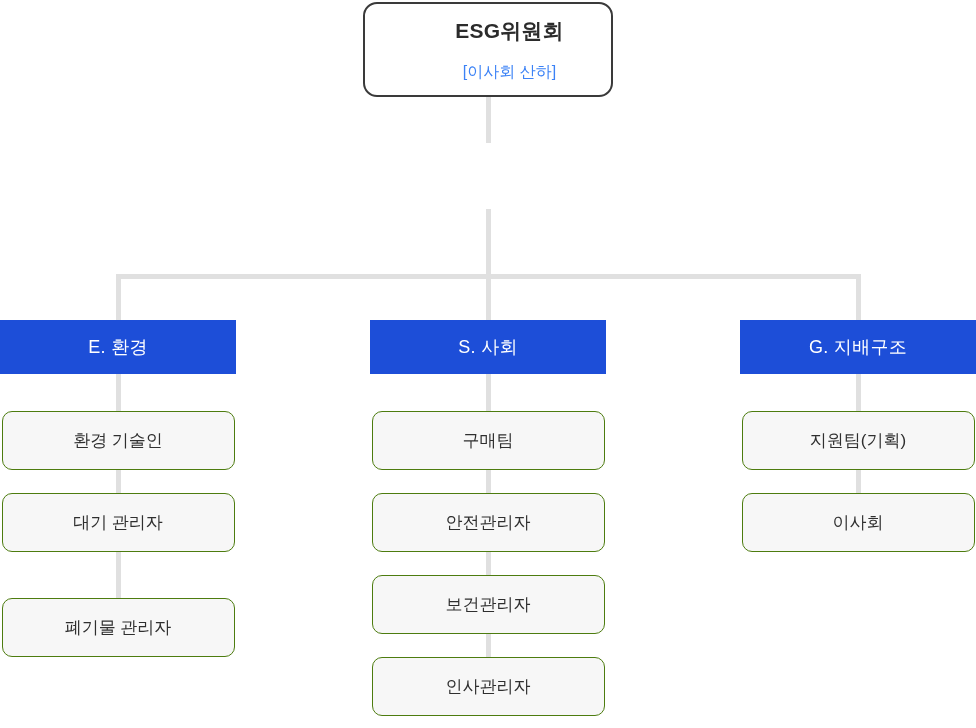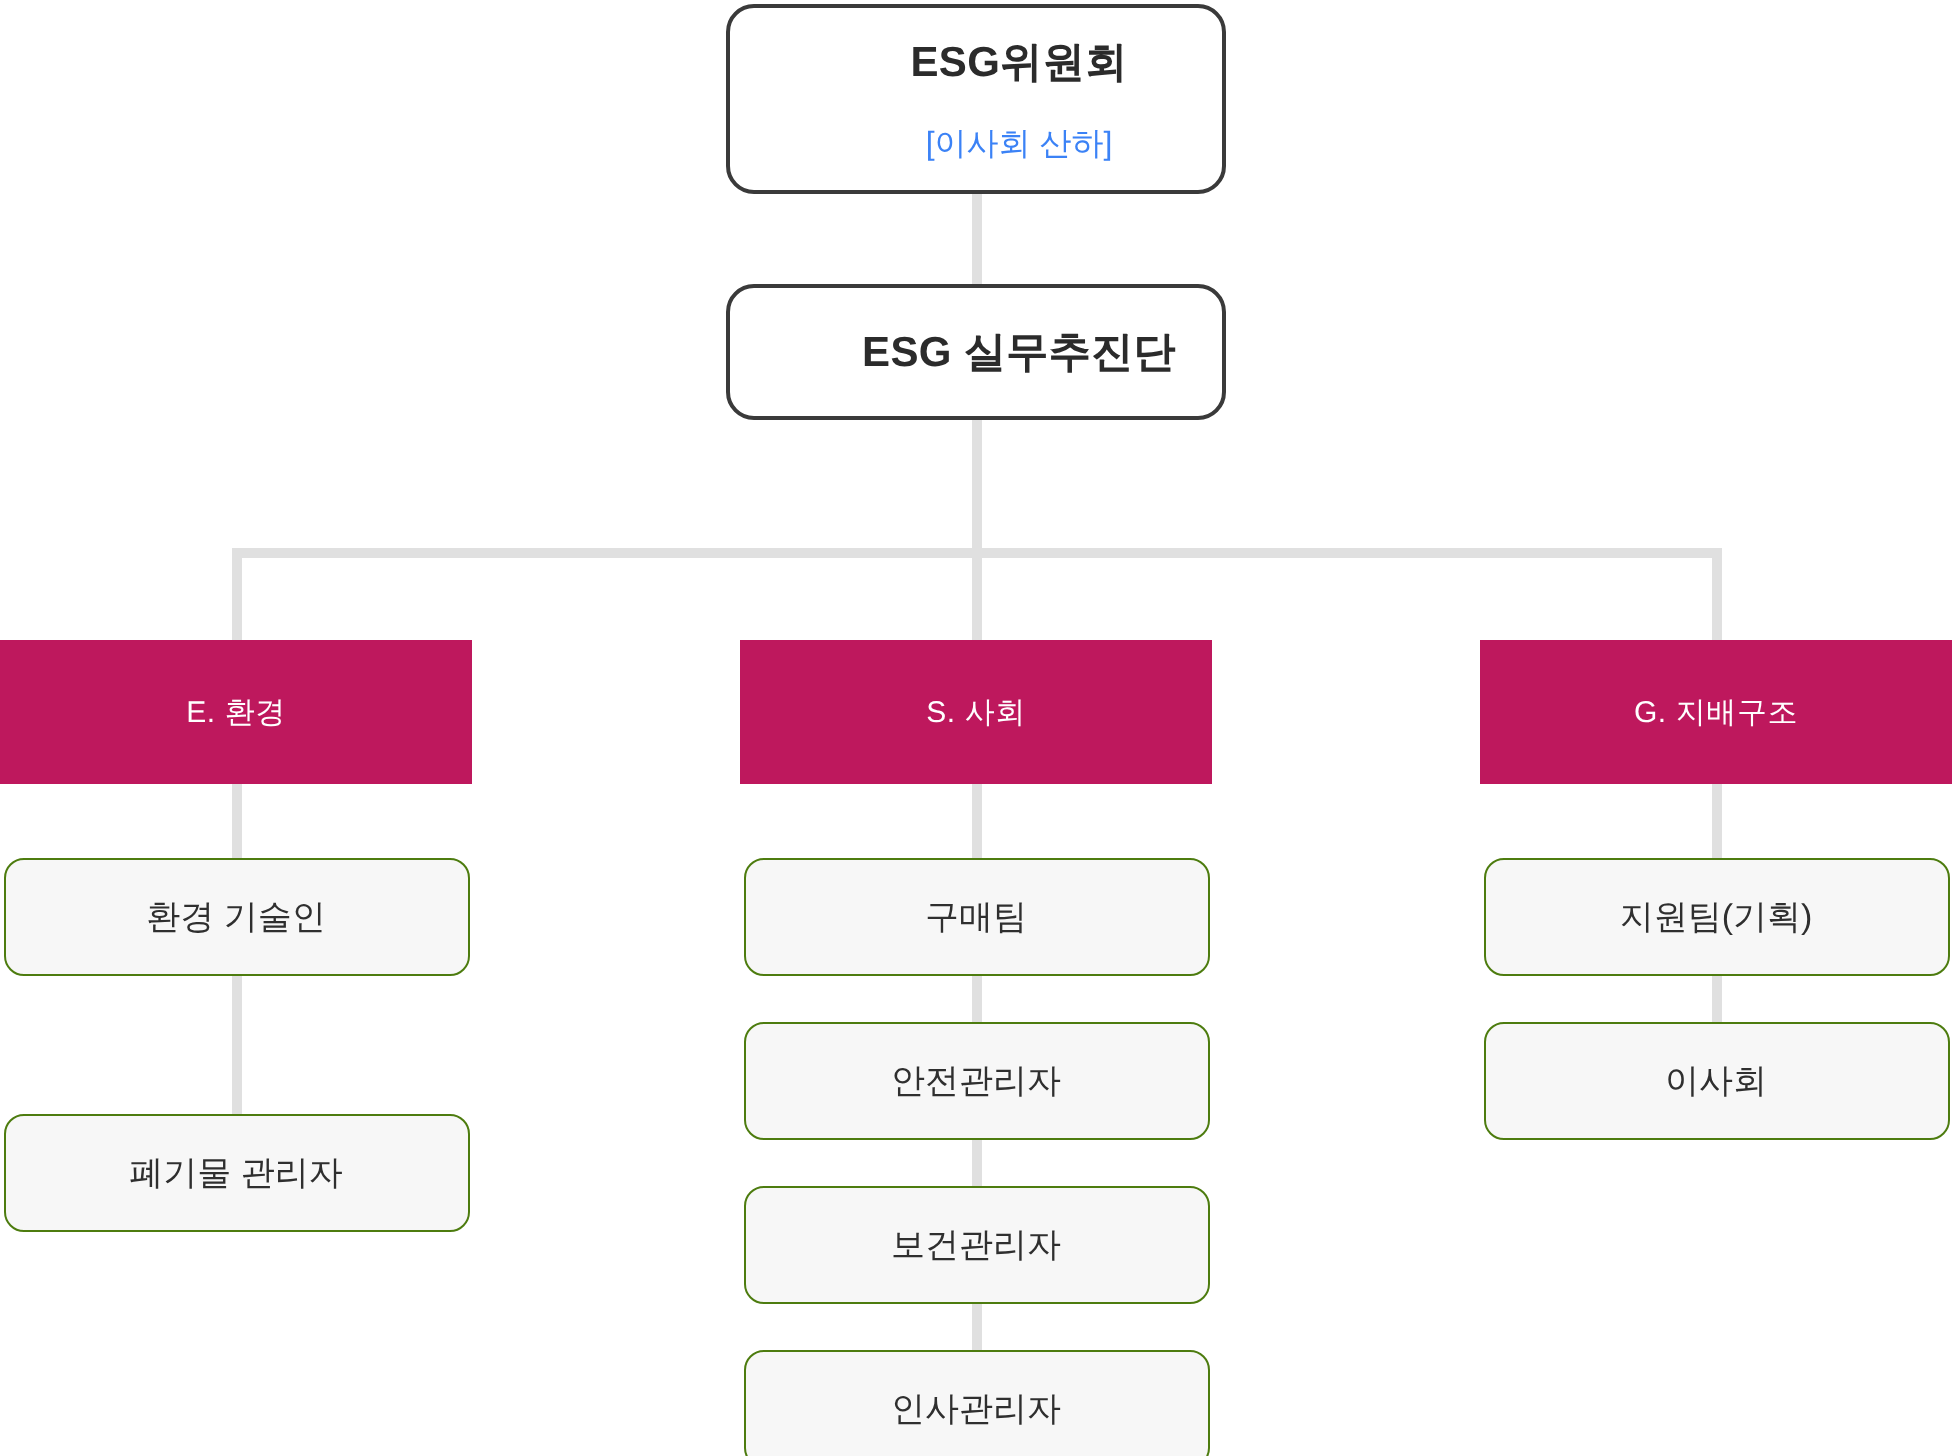--- a/index.html
+++ b/index.html
@@ -71,24 +71,24 @@
     flex-direction: column;
     align-items: center;
     z-index: 2;
   }
   .col.col-e { left: 0; }
   .col.col-s { left: 370px; }
   .col.col-g { left: 740px; }
 
   .col-header {
     width: 100%;
-    height: 72px;
-    background: #be185d;
+    height: 54px;
+    background: #1d4ed8;
     color: #ffffff;
-    font-size: 15px;
+    font-size: 18px;
     font-weight: 500;
     display: flex;
     align-items: center;
     justify-content: center;
     letter-spacing: 0.3px;
   }
   .node {
     width: 233px;
     height: 59px;
     box-sizing: border-box;
@@ -114,37 +114,35 @@
 
 <div class="canvas">
 
   <div class="root-box primary">
     <div class="root-title">ESG위원회</div>
     <div class="root-subtitle">[이사회 산하]</div>
   </div>
 
   <div class="conn v root-to-task"></div>
 
-  <div class="root-box secondary">
-    <div class="root-title">ESG 실무추진단</div>
-  </div>
 
   <div class="conn v task-to-bus"></div>
 
   <div class="conn h bus"></div>
 
   <div class="conn v drop-e"></div>
   <div class="conn v drop-s"></div>
   <div class="conn v drop-g"></div>
 
   <div class="col col-e">
     <div class="col-header">E. 환경</div>
     <div class="link lg"></div>
     <div class="node">환경 기술인</div>
     <div class="link sm"></div>
+    <div class="node">대기 관리자</div>
     <div class="link sm"></div>
     <div class="link sm"></div>
     <div class="node">폐기물 관리자</div>
   </div>
 
   <div class="col col-g">
     <div class="col-header">G. 지배구조</div>
     <div class="link lg"></div>
     <div class="node">지원팀(기획)</div>
     <div class="link sm"></div>

